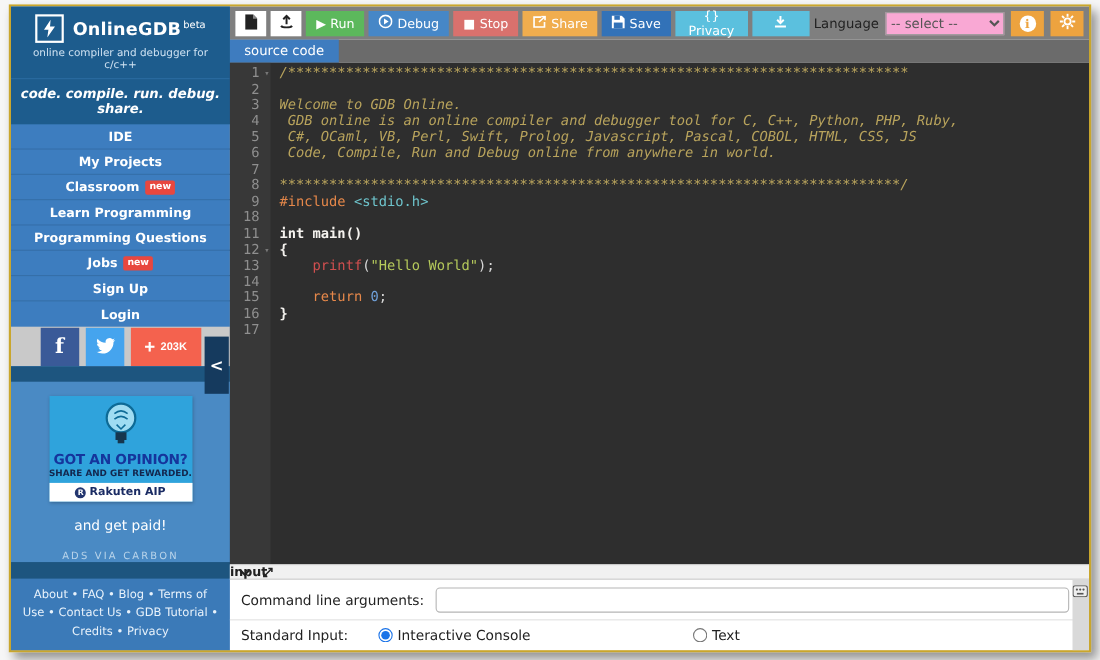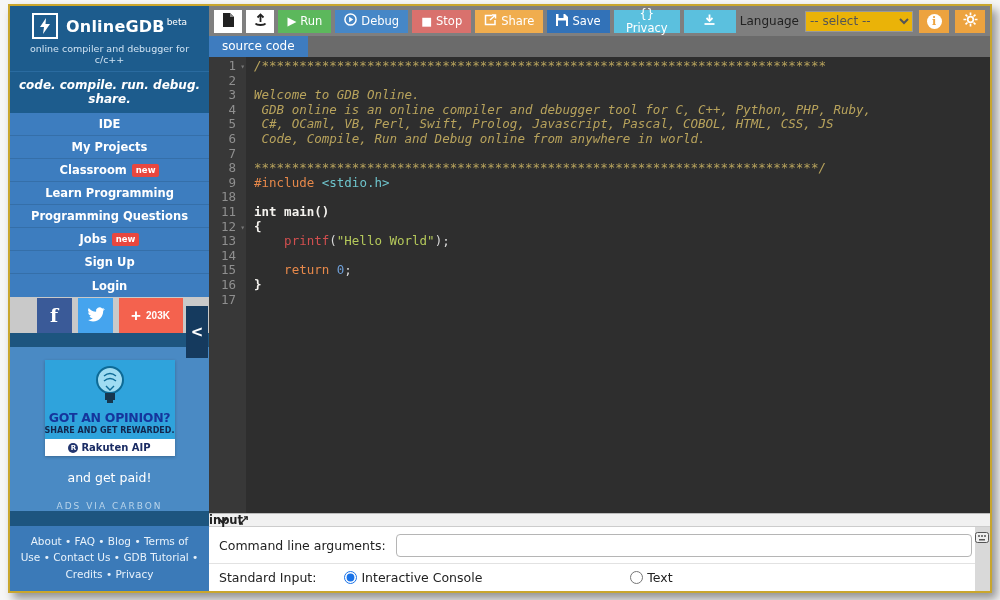--- a/index.html
+++ b/index.html
@@ -56,21 +56,21 @@
   .tbtn.run { background:#5cb85c; }
   .tbtn.debug { background:#4687c7; }
   .tbtn.stop { background:#d9716d; }
   .tbtn.share { background:#f0ad4e; }
   .tbtn.save { background:#3272b8; }
   .tbtn.beautify { background:#5bc0de; }
   .tbtn.download { background:#5bc0de; width:60px; }
   .tbtn.icon-orange { background:#eda33f; width:30px; padding:0; }
   .tb-right { margin-left:auto; display:flex; align-items:center; gap:6px; }
   .lang-label { color:#222; font-size:12px; }
-  .lang-select { height:21px; width:108px; font-size:12px; color:#555; border:1px solid #999; background:#eab308; font-family:"DejaVu Sans", sans-serif; }
+  .lang-select { height:21px; width:108px; font-size:12px; color:#555; border:1px solid #999; background:#f9a8d4; font-family:"DejaVu Sans", sans-serif; }
   .info-circle { width:15px; height:15px; border-radius:50%; background:#fff; color:#eda33f; font-weight:bold; font-size:11px; font-family:"DejaVu Serif", serif; display:flex; align-items:center; justify-content:center; }
   .tabbar { height:21px; background:#6b6b6b; display:flex; align-items:flex-end; flex-shrink:0; }
   .tab { background:#3e7cbf; color:#fff; font-size:12px; padding:3px 13px 4px; cursor:pointer; }
 
   .editor { flex:1; background:#2e2e2e; display:flex; overflow:hidden; font-family:"DejaVu Sans Mono", monospace; font-size:12.5px; line-height:14.6px; position:relative; }
   .gutter { width:37px; background:#383838; color:#8f8f8f; text-align:right; padding:2px 0 0; flex-shrink:0; }
   .gutter .ln { padding-right:10px; position:relative; height:14.6px; }
   .gutter .fold { position:absolute; right:1px; top:1px; font-size:8px; color:#777; }
   .code { flex:1; padding:2px 0 0 8px; white-space:pre; overflow:hidden; }
   .cl { height:14.6px; }

